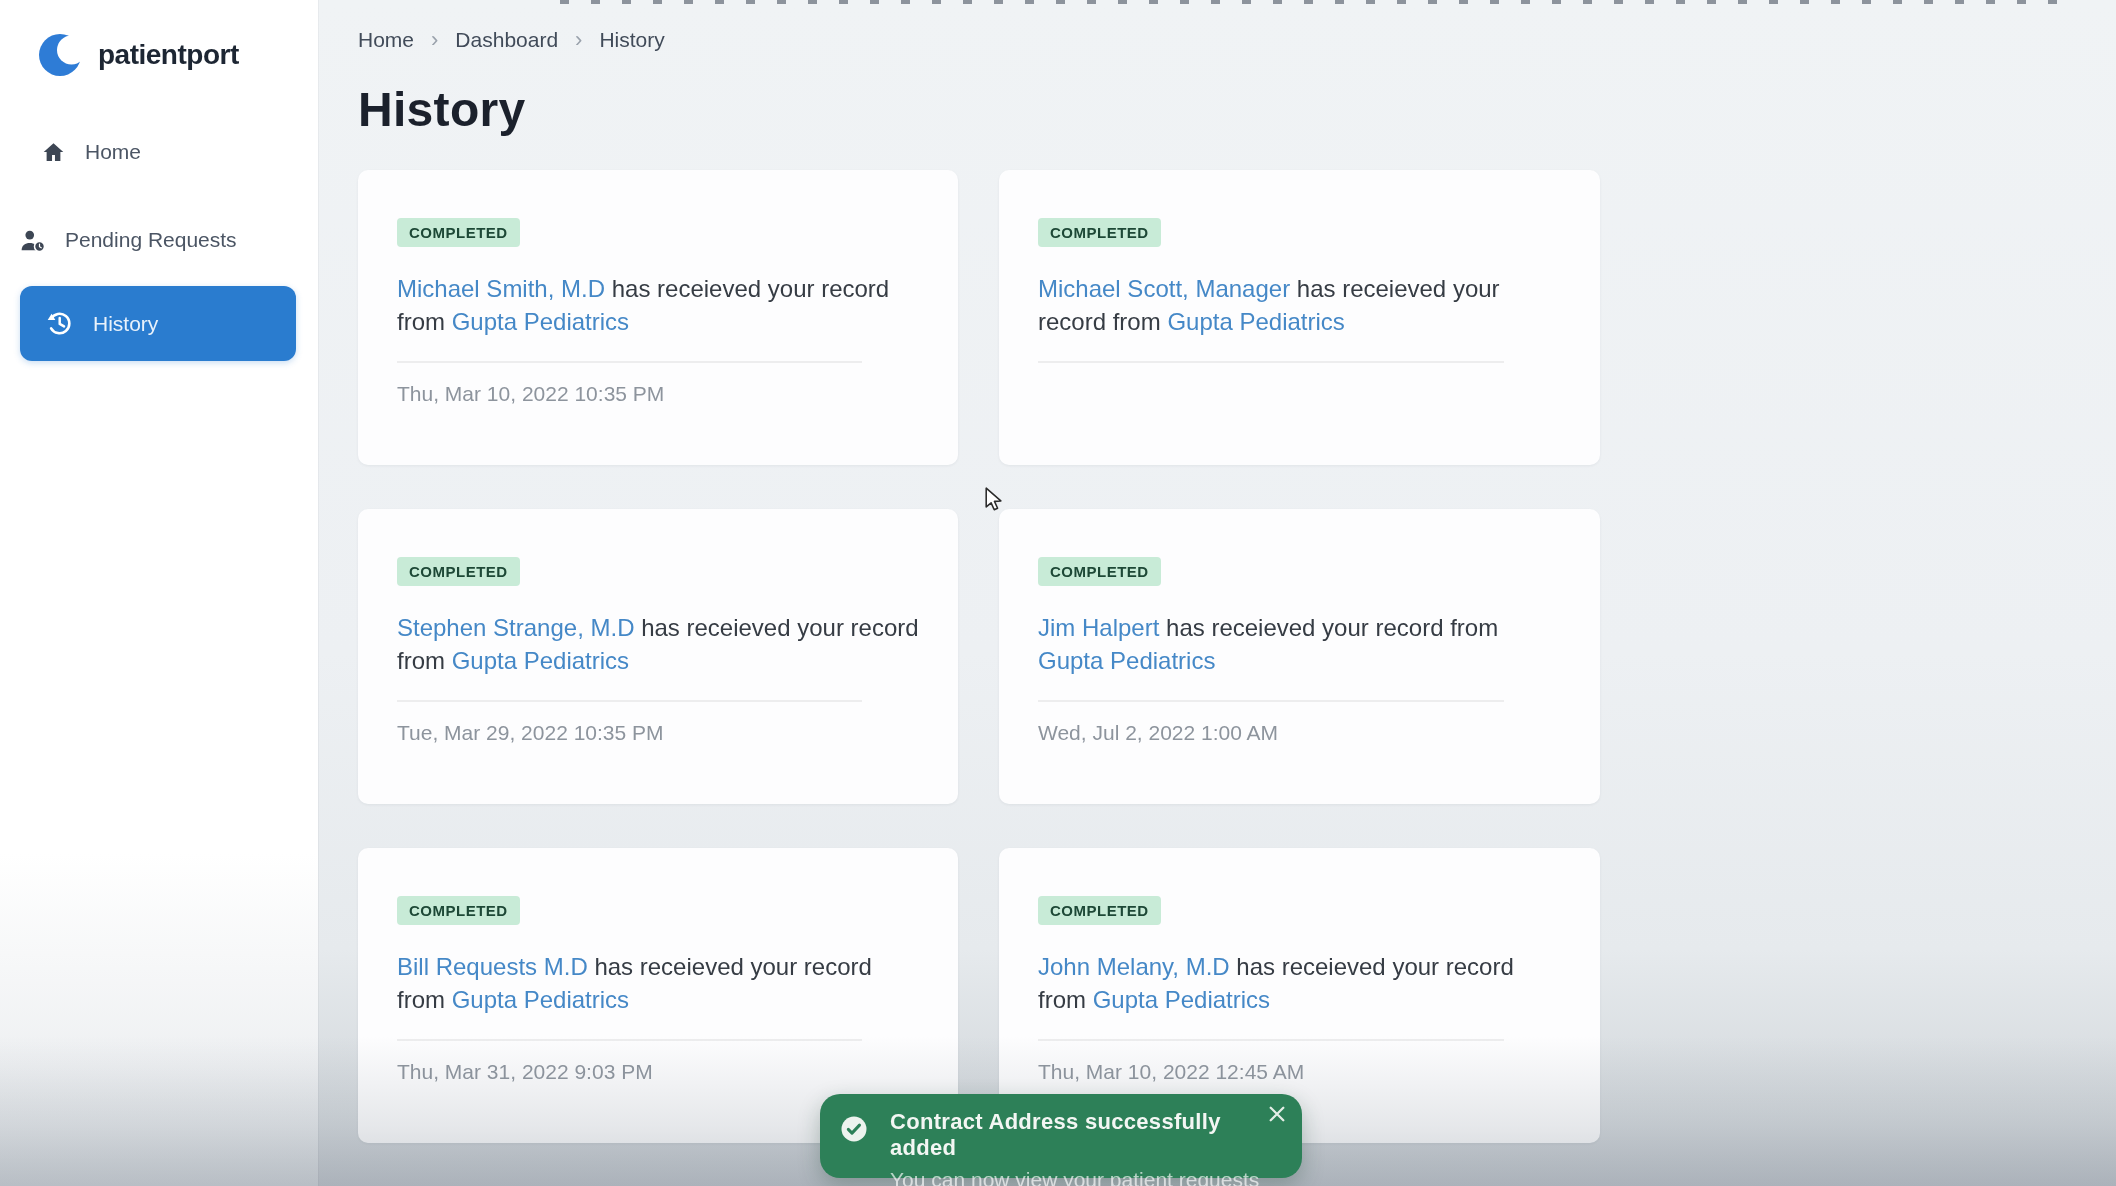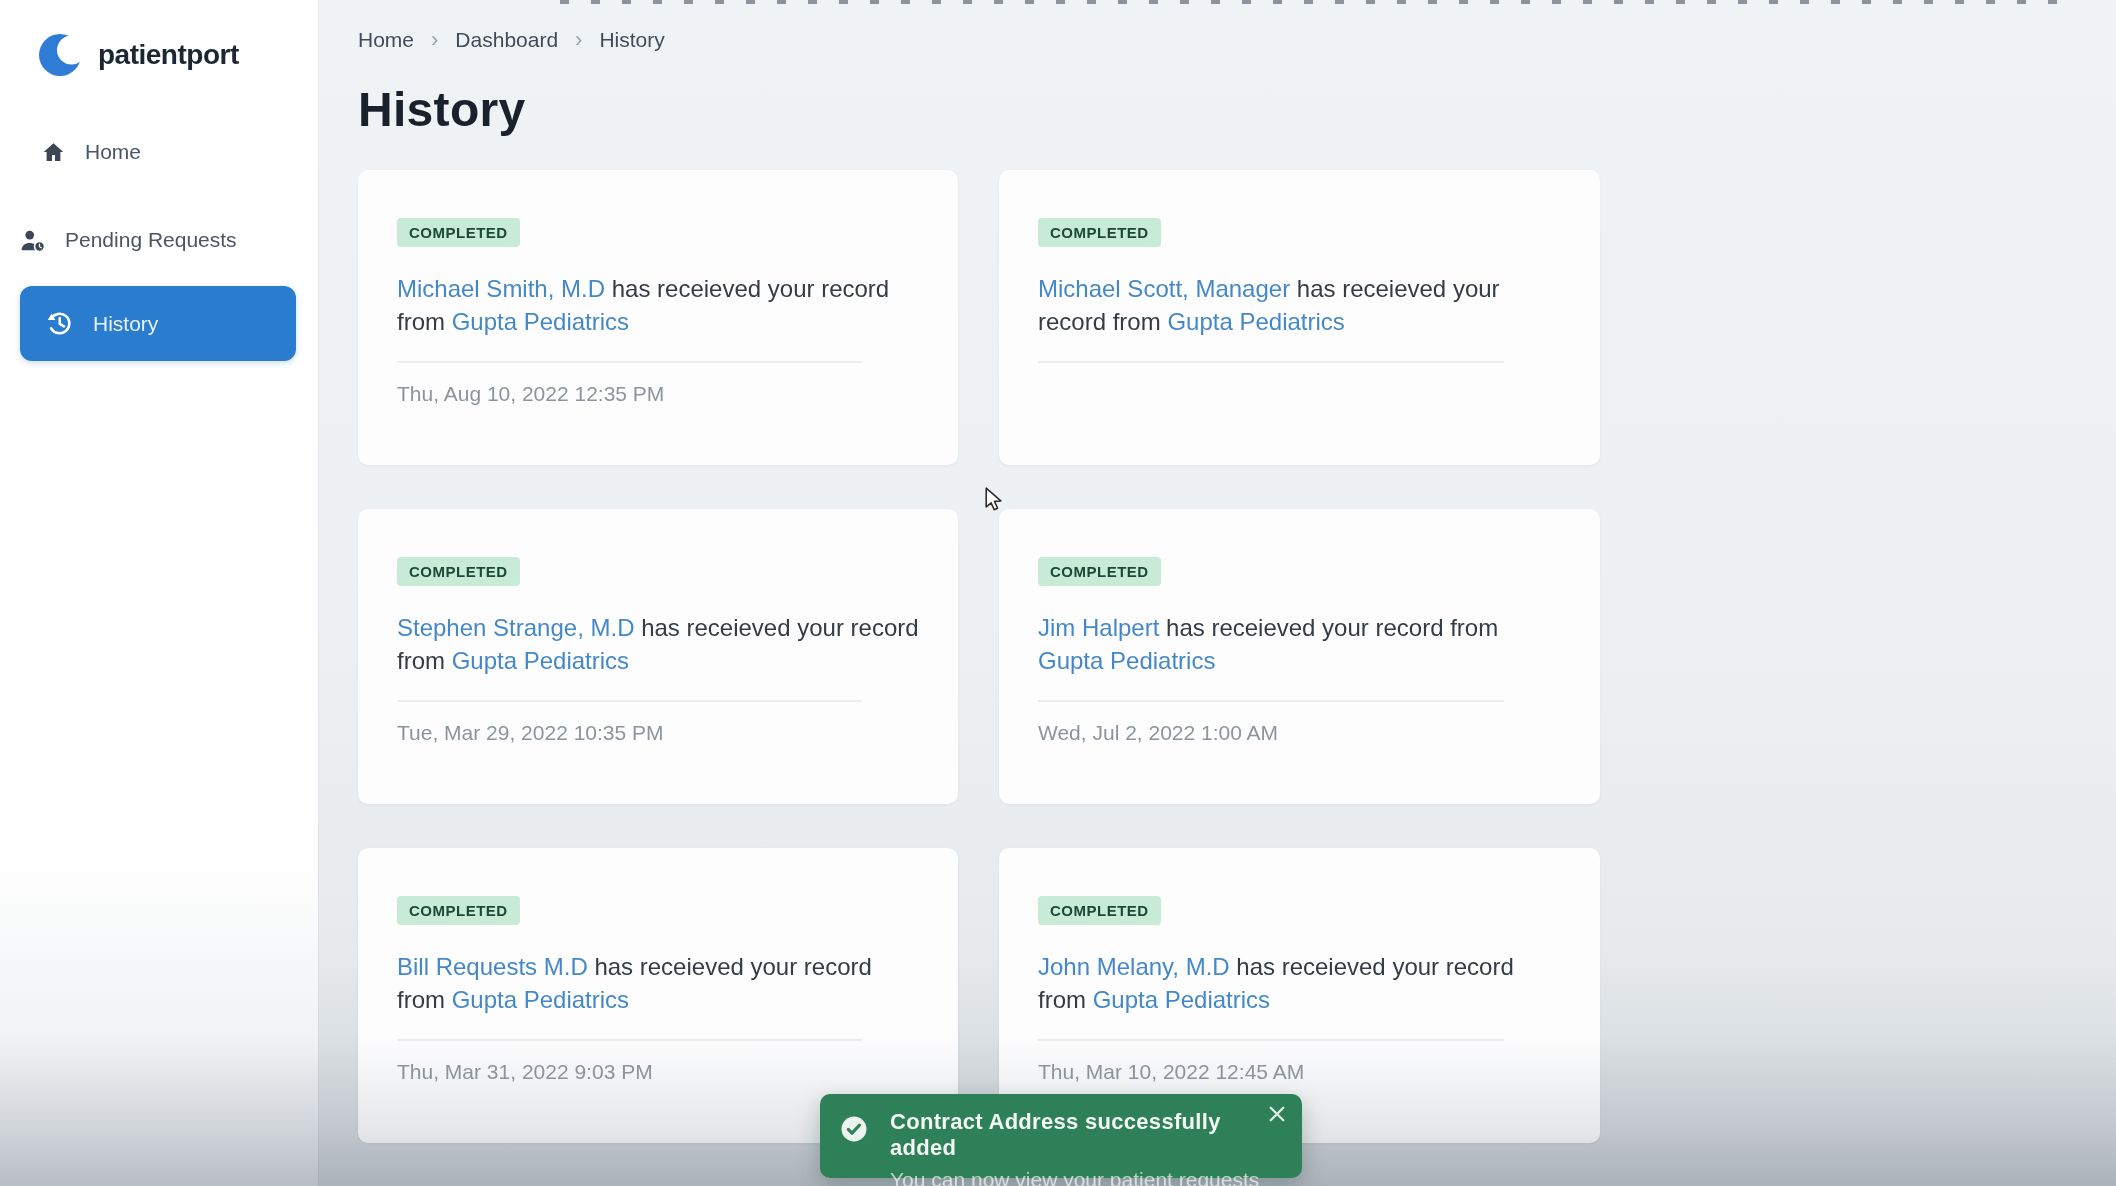--- a/index.html
+++ b/index.html
@@ -48,21 +48,21 @@
     font-size:15px;font-weight:bold;letter-spacing:.5px;
     padding:6px 12px;border-radius:4px;
   }
   .sentence{margin:25px 0 0;font-size:24px;line-height:33px;color:#363c44;}
   .link{color:#4588c7;text-decoration:none;cursor:pointer;}
   .card hr{border:none;border-top:2px solid #ededee;margin:23px 58px 0 0;}
   .card .date{margin-top:19px;font-size:21px;color:#8d949d;}
   
   .toast{
     position:absolute;left:820px;top:1094px;width:482px;height:84px;box-sizing:border-box;
-    background:#2d8058;border-radius:10px;z-index:10;
+    background:#2d8058;border-radius:20px;z-index:10;
     display:flex;align-items:flex-start;gap:22px;padding:15px 22px 0 20px;
     box-shadow:0 8px 22px rgba(20,60,42,.28);
   }
   .toast-title{font-size:22px;font-weight:bold;color:#f3f6f3;letter-spacing:.3px;}
   .toast-sub{margin-top:7px;font-size:21px;color:rgba(255,255,255,.66);}
   .toast-close{position:absolute;top:12px;right:17px;cursor:pointer;line-height:0;}
   
   .top-artifact{
     position:absolute;top:0;left:560px;width:1500px;height:4px;z-index:3;
     background:repeating-linear-gradient(90deg,rgba(42,52,68,.5) 0 9px,transparent 9px 31px);
@@ -133,21 +133,21 @@
     <span class="crumb">History</span>
   </div>
 
   <h1 class="page-title">History</h1>
 
   <section class="grid">
   <article class="card">
     <span class="badge">COMPLETED</span>
     <p class="sentence"><a class="link">Michael Smith, M.D</a><span> has receieved your record from </span><a class="link">Gupta Pediatrics</a></p>
     <hr>
-    <div class="date">Thu, Aug 10, 2022 12:35 PM</div>
+    <div class="date">Thu, Mar 10, 2022 10:35 PM</div>
   </article>
 
   <article class="card">
     <span class="badge">COMPLETED</span>
     <p class="sentence"><a class="link">Michael Scott, Manager</a><span> has receieved your record from </span><a class="link">Gupta Pediatrics</a></p>
     <hr>
   </article>
 
   <article class="card">
     <span class="badge">COMPLETED</span>

